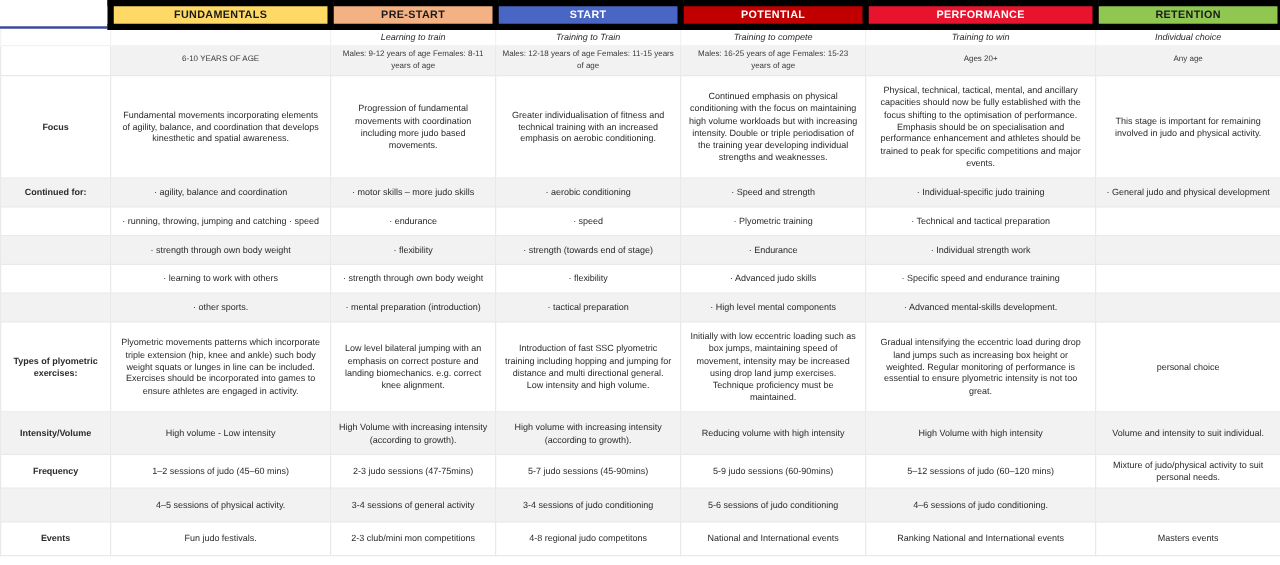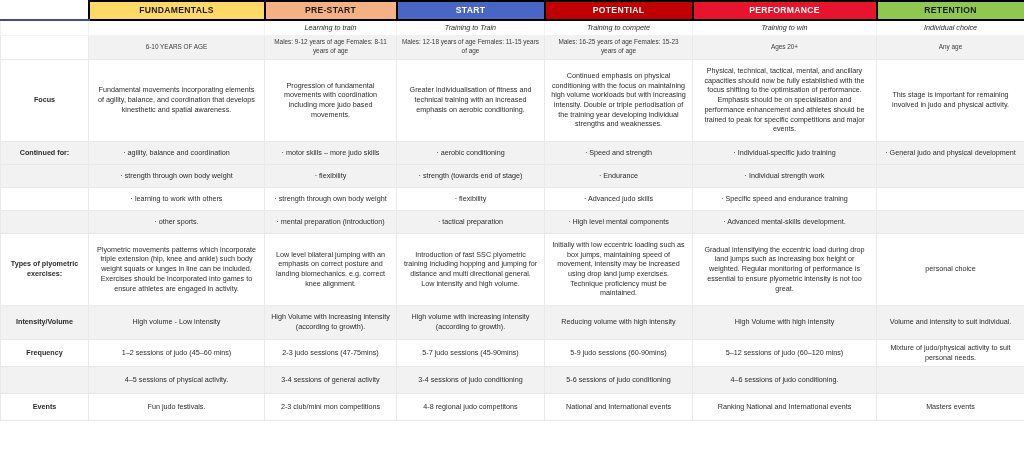--- a/index.html
+++ b/index.html
@@ -39,21 +39,21 @@
   col.c6 { width: 148px; }
 
   
   tr.stage-head td {
     height: 19px;
     padding: 0;
     font-weight: bold;
     font-size: 8.6px;
     letter-spacing: .3px;
     color: #ffffff;
-    border: 2px solid #000000;
+    border: 5px solid #000000;
   }
   td.corner-head {
     background: #ffffff;
     border: none !important;
     border-bottom: 2px solid #3f4b9a !important;
   }
   td.h-fund { background: #ffd966; color: #1a1a1a !important; }
   td.h-pre  { background: #f4b183; color: #1a1a1a !important; }
   td.h-start{ background: #4a66c4; }
   td.h-pot  { background: #c00000; }
@@ -167,20 +167,29 @@
 
       <tr class="shade bullets">
         <td class="rowlabel">Continued for:</td>
         <td class="bullet">· agility, balance and coordination</td>
         <td class="bullet">· motor skills – more judo skills</td>
         <td class="bullet">· aerobic conditioning</td>
         <td class="bullet">· Speed and strength</td>
         <td class="bullet">· Individual-specific judo training</td>
         <td class="bullet">· General judo and physical development</td>
       </tr>
+      <tr class="plain bullets">
+        <td class="rowlabel blank"></td>
+        <td class="bullet">· running, throwing, jumping and catching · speed</td>
+        <td class="bullet">· endurance</td>
+        <td class="bullet">· speed</td>
+        <td class="bullet">· Plyometric training</td>
+        <td class="bullet">· Technical and tactical preparation</td>
+        <td class="bullet"></td>
+      </tr>
       <tr class="shade bullets">
         <td class="rowlabel blank"></td>
         <td class="bullet">· strength through own body weight</td>
         <td class="bullet">· flexibility</td>
         <td class="bullet">· strength (towards end of stage)</td>
         <td class="bullet">· Endurance</td>
         <td class="bullet">· Individual strength work</td>
         <td class="bullet"></td>
       </tr>
       <tr class="plain bullets">

